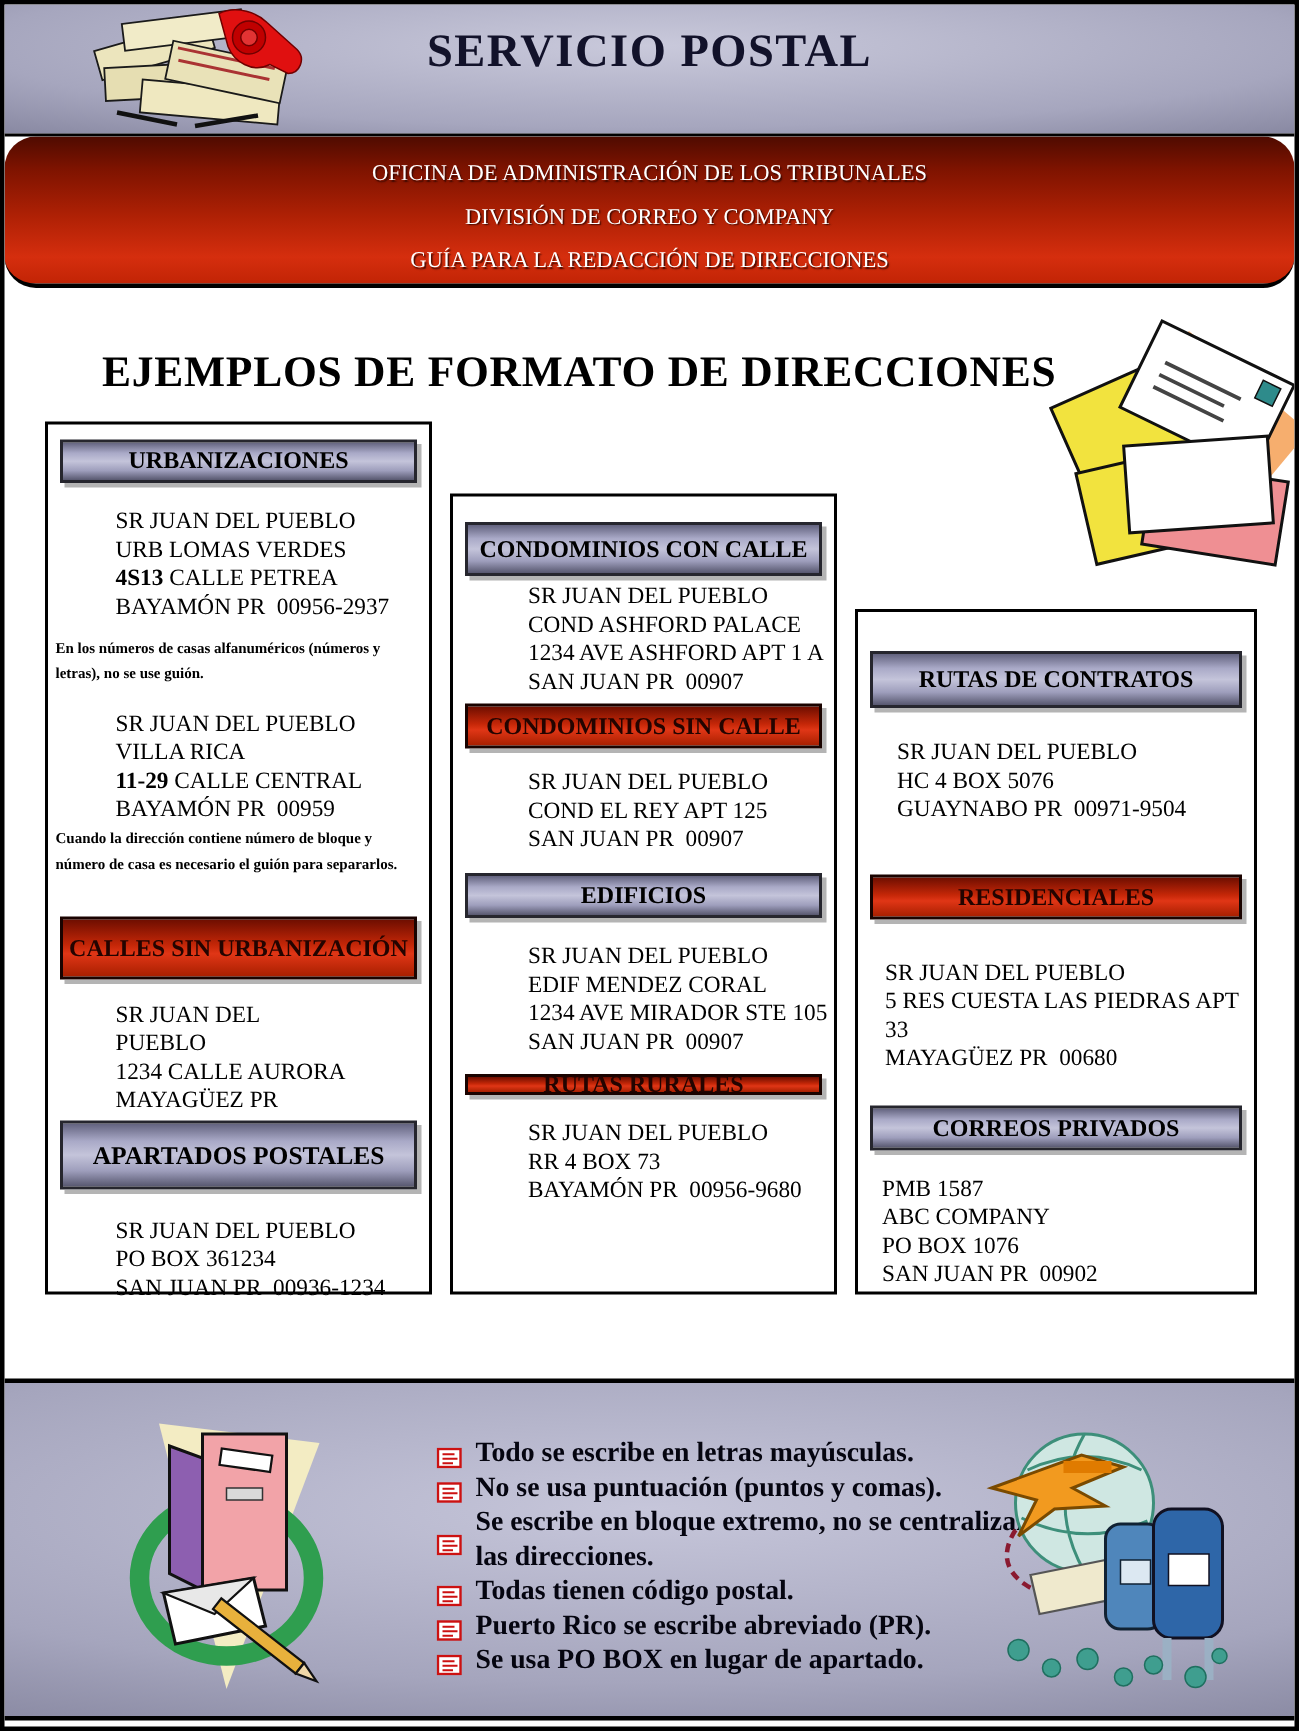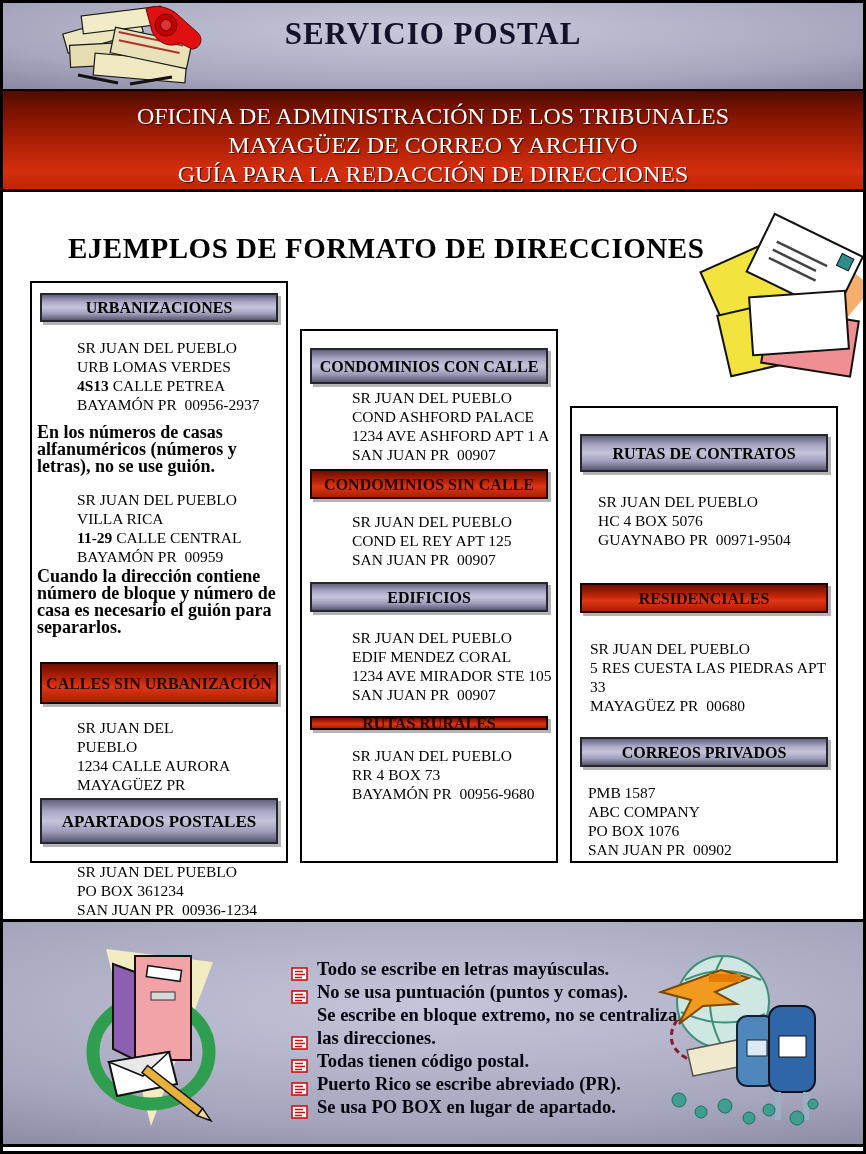--- a/index.html
+++ b/index.html
@@ -19,21 +19,21 @@
   .top-banner h1{
     margin:0; padding-top:13px; text-align:center;
     font-size:31px; font-weight:bold; color:#12122a; letter-spacing:1px;
   }
   .clip-mailstack{position:absolute; left:57px; top:2px;}
   
   .red-banner{
     position:absolute; left:0; top:88px; width:860px; height:98px;
     background:linear-gradient(180deg,#4f0b00 0%, #7e1300 22%, #b02105 55%, #d52e0e 82%, #c22405 100%);
     border-bottom:3px solid #000;
-    color:#fff; text-align:center; font-size:24px; line-height:29px;
+    color:#fff; text-align:center; font-size:15px; line-height:29px;border-radius:21px;
   }
   .red-banner .lines{padding-top:11px; text-shadow:1px 1px 1px #3a0800;}
   
   .main-title{
     position:absolute; left:65px; top:229px; margin:0;
     font-size:29px; font-weight:bold; color:#000; letter-spacing:.5px;
     white-space:nowrap;
   }
   .clip-envelopes{position:absolute; left:692px; top:205px;}
   
@@ -54,21 +54,21 @@
     color:#000;
   }
   .hdr.red{
     background:linear-gradient(180deg,#6e0e00 0%, #c52708 45%, #e03616 60%, #a81f00 100%);
     border-color:#1a0300; color:#230400;
   }
   .addr{font-size:15.5px; line-height:19px; color:#000;}
   .addr .line{white-space:pre-wrap;}
   .addr .b{font-weight:bold;}
   .note{
-    font-weight:bold; font-size:18px; line-height:17px; color:#000;
+    font-weight:bold; font-size:10px; line-height:17px; color:#000;
     margin:0; white-space:normal;
   }
   
   #col1 .hdr-urb{margin-top:10px; height:29px;}
   #col1 .addr-urb{margin:16px 0 0 45px;}
   #col1 .note-1{margin:10px 4px 0 5px;}
   #col1 .addr-villa{margin:15px 0 0 45px;}
   #col1 .note-2{margin:2px 4px 12px 5px;}
   #col1 .hdr-calles{margin-top:26px; height:42px;}
   #col1 .addr-calles{margin:14px 0 0 45px;}
@@ -92,21 +92,21 @@
   #col3 .addr-pmb{margin:16px 0 0 16px;}
   
   .bottom-banner{
     position:absolute; left:0; top:916px; width:860px; height:222px;
     border-top:3px solid #000; border-bottom:3px solid #000;
     background:radial-gradient(ellipse 120% 95% at 50% 38%, #c6c6da 0%, #a5a5bd 55%, #72728c 100%);
   }
   .clip-mailslot{position:absolute; left:48px; top:12px;}
   .clip-airmail{position:absolute; left:648px; top:18px;}
   .rules{position:absolute; left:288px; top:36px; width:408px;}
-  .rule{display:flex; align-items:flex-end;}
+  .rule{display:flex; align-items:center;}
   .rule .bicon{flex:none; margin:5px 9px 0 0;}
   .rule span{font-weight:bold; font-size:18.5px; line-height:23px; color:#050510;}
 </style>
 </head>
 <body>
 
 <div id="page">
 
   <header class="top-banner">
     <svg class="clip-mailstack" width="150" height="84" viewBox="0 0 150 84">
@@ -122,21 +122,21 @@
       <circle cx="106" cy="20" r="11" fill="#c00000" stroke="#700000"></circle>
       <circle cx="106" cy="20" r="5.5" fill="#e23333" stroke="#700000"></circle>
       <path d="M18 70 L58 78 M70 79 L112 72" stroke="#111" stroke-width="3"></path>
     </svg>
     <h1>SERVICIO POSTAL</h1>
   </header>
 
   <div class="red-banner">
     <div class="lines">
       <div>OFICINA DE ADMINISTRACIÓN DE LOS TRIBUNALES</div>
-      <div>MAYAGÜEZ DE CORREO Y ARCHIVO</div>
+      <div>DIVISIÓN DE CORREO Y COMPANY</div>
       <div>GUÍA PARA LA REDACCIÓN DE DIRECCIONES</div>
     </div>
   </div>
 
   <h2 class="main-title">EJEMPLOS DE FORMATO DE DIRECCIONES</h2>
   <svg class="clip-envelopes" width="168" height="172" viewBox="0 0 168 172">
     <rect x="52" y="34" width="104" height="104" fill="#f6ae6e" transform="rotate(40 104 86)"></rect>
     <rect x="14" y="42" width="96" height="62" fill="#f2e33e" stroke="#111" stroke-width="2" transform="rotate(-24 62 73)"></rect>
     <g transform="rotate(26 108 62)">
       <rect x="58" y="24" width="98" height="64" fill="#fff" stroke="#111" stroke-width="2"></rect>

